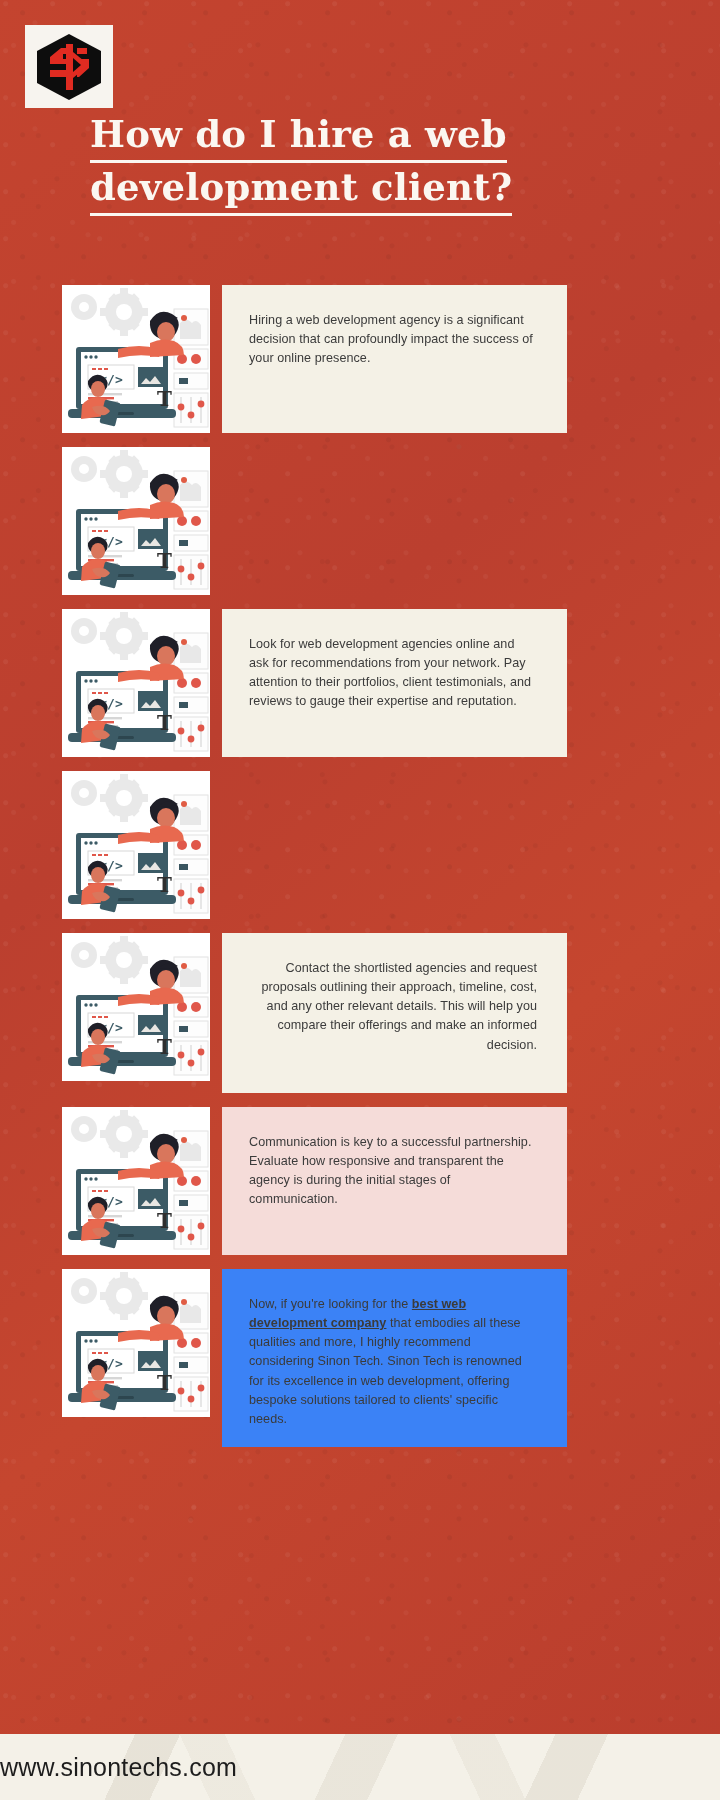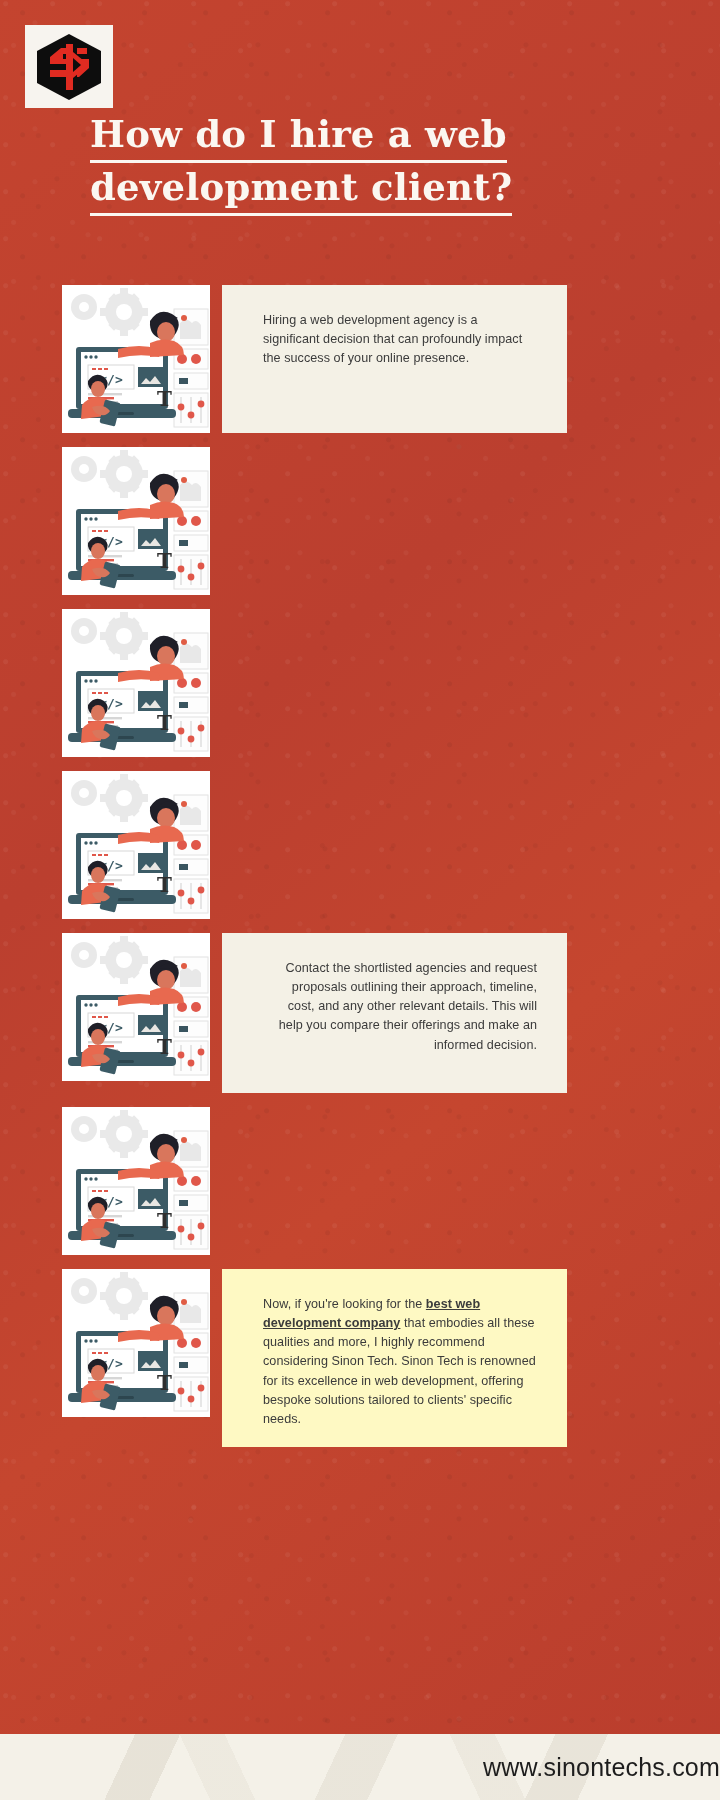--- a/index.html
+++ b/index.html
@@ -87,46 +87,46 @@
     background: #ffffff;
     overflow: hidden;
     position: relative;
   }
   .thumb svg { display: block; width: 100%; height: 100%; }
 
   .panel {
     margin-left: 12px;
     margin-right: 0;
     width: 345px;
-    padding: 26px 30px 18px 41px;
+    padding: 26px 30px 18px 27px;
     color: #3b3b3b;
     font-size: 12.6px;
     line-height: 1.52;
     letter-spacing: 0.05px;
   }
   .panel.cream { background: #f4f1e6; }
   .panel.pink  { background: #f5dcd9; }
-  .panel.ivory { background: #fef9c3; }
+  .panel.ivory { background: #3b82f6; }
 
   .panel b {
     font-weight: 700;
     text-decoration: underline;
   }
 
   
   .footer {
     position: absolute;
     left: 0;
     bottom: 0;
     width: 720px;
     height: 66px;
     background: #f4f1e8;
     display: flex;
     align-items: center;
-    justify-content: flex-end;
+    justify-content: flex-start;
     overflow: hidden;
   }
   .footer::before {
     content: "";
     position: absolute;
     inset: 0;
     background-image:
       linear-gradient(115deg, transparent 0 18%, rgba(210,203,188,0.38) 18% 24%, transparent 24% 46%,
                               rgba(210,203,188,0.30) 46% 53%, transparent 53% 74%,
                               rgba(210,203,188,0.34) 74% 81%, transparent 81%),
@@ -409,20 +409,21 @@
     <path d="M88 58 q12-6 24-2 q10 4 10 14 l-34 2 z" fill="#e8694f"></path>
     <path d="M56 64 q22-6 40 0 q4 4 1 8 q-20-4-41 1 z" fill="#e8694f"></path>
 
     <path d="M26 96 q7-10 16-4 q7 6 1 13 q-6 6-12 1 q-6-4-5-10z" fill="#1f1f28"></path>
     <ellipse cx="36" cy="104" rx="7" ry="8" fill="#d9765c"></ellipse>
     <path d="M20 120 q10-12 24-6 q9 5 8 16 l-33 4z" fill="#e8694f"></path>
     <rect x="40" y="116" width="16" height="24" rx="2" fill="#3c5b66" transform="rotate(14 48 128)"></rect>
     <path d="M30 122 q12-4 18 4 q-3 5-9 4 q-7-1-9-8z" fill="#d9765c"></path>
   </svg>
       </div>
+      <div class="panel cream" style="min-height: 148px;"><span>Look for web development agencies online and ask for recommendations from your network. Pay attention to their portfolios, client testimonials, and reviews to gauge their expertise and reputation.</span></div>
     </div>
     <div class="card-row">
       <div class="thumb" style="height: 148px;">
   <svg viewBox="0 0 148 148" preserveAspectRatio="xMidYMid slice">
     <rect width="148" height="148" fill="#ffffff"></rect>
 
     <g fill="#e9e9e9">
       <circle cx="22" cy="22" r="13"></circle>
       <circle cx="62" cy="27" r="19"></circle>
     </g>
@@ -662,20 +663,21 @@
     <path d="M88 58 q12-6 24-2 q10 4 10 14 l-34 2 z" fill="#e8694f"></path>
     <path d="M56 64 q22-6 40 0 q4 4 1 8 q-20-4-41 1 z" fill="#e8694f"></path>
 
     <path d="M26 96 q7-10 16-4 q7 6 1 13 q-6 6-12 1 q-6-4-5-10z" fill="#1f1f28"></path>
     <ellipse cx="36" cy="104" rx="7" ry="8" fill="#d9765c"></ellipse>
     <path d="M20 120 q10-12 24-6 q9 5 8 16 l-33 4z" fill="#e8694f"></path>
     <rect x="40" y="116" width="16" height="24" rx="2" fill="#3c5b66" transform="rotate(14 48 128)"></rect>
     <path d="M30 122 q12-4 18 4 q-3 5-9 4 q-7-1-9-8z" fill="#d9765c"></path>
   </svg>
       </div>
+      <div class="panel pink" style="min-height: 120px;"><span> Communication is key to a successful partnership. Evaluate how responsive and transparent the agency is during the initial stages of communication.</span></div>
     </div>
     <div class="card-row">
       <div class="thumb" style="height: 148px;">
   <svg viewBox="0 0 148 148" preserveAspectRatio="xMidYMid slice">
     <rect width="148" height="148" fill="#ffffff"></rect>
 
     <g fill="#e9e9e9">
       <circle cx="22" cy="22" r="13"></circle>
       <circle cx="62" cy="27" r="19"></circle>
     </g>

